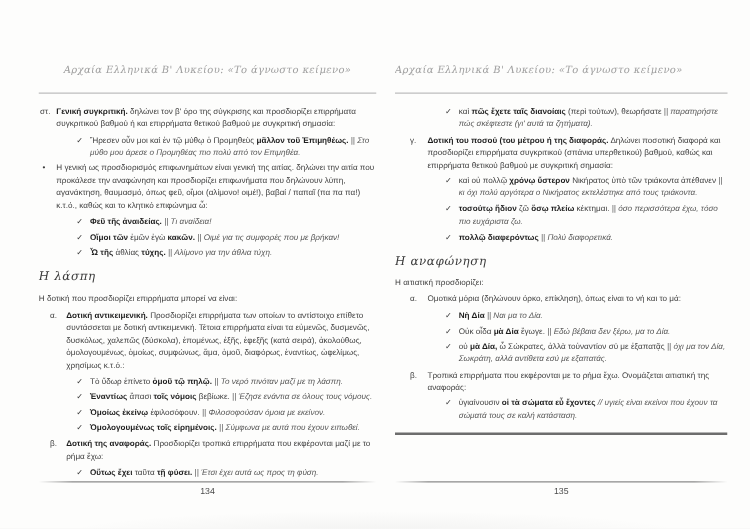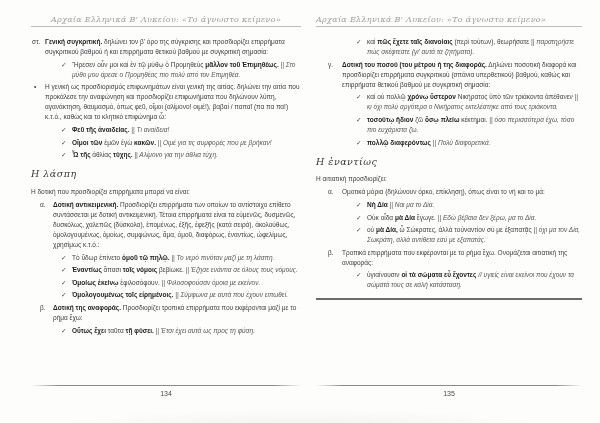--- a/index.html
+++ b/index.html
@@ -4,21 +4,21 @@
 <style>
   html,body { margin:0; padding:0; background:#f4f4f2; }
   .spread {
     position:relative; width:600px; height:423px; background:#fdfdfc;
     font-family:"Liberation Sans", sans-serif; overflow:hidden;
   }
   .page { position:absolute; top:14px; height:400px; }
   .page-left  { left:31px;  width:270px; }
   .page-right { left:316px; width:266px; }
 
-  .page-header { border-bottom:1px solid #bdbdbd; padding-bottom:0; margin-bottom:10px; }
+  .page-header { border-bottom:1px solid #bdbdbd; padding-bottom:12px; margin-bottom:10px;margin-top:36px; }
   .header-title {
     font-family:"DejaVu Serif", serif; font-style:italic;
     font-size:8px; line-height:12px; color:#9e9e9e; letter-spacing:0.3px;
     white-space:nowrap; overflow:hidden;
   }
   .page-left  .header-title { text-align:center; }
   .page-right .header-title { text-align:left; }
 
   .content { font-size:6.5px; line-height:1.55; color:#3d3d3d; height:331px; overflow:hidden; }
 
@@ -147,21 +147,21 @@
           <div class="txt"><span class="n">καὶ οὐ πολλῷ </span><span class="b">χρόνῳ ὕστερον </span><span class="n">Νικήρατος ὑπὸ τῶν τριάκοντα ἀπέθανεν</span><span class="i"> || κι όχι πολύ αργότερα ο Νικήρατος εκτελέστηκε από τους τριάκοντα.</span></div>
         </div>
         <div class="block check">
           <span class="marker">✓</span>
           <div class="txt"><span class="b">τοσούτῳ ἥδιον </span><span class="n">ζῶ </span><span class="b">ὅσῳ πλείω </span><span class="n">κέκτημαι.</span><span class="i"> || όσο περισσότερα έχω, τόσο πιο ευχάριστα ζω.</span></div>
         </div>
         <div class="block check">
           <span class="marker">✓</span>
           <div class="txt"><span class="b">πολλῷ διαφερόντως </span><span class="i">|| Πολύ διαφορετικά.</span></div>
         </div>
-        <div class="block heading">Η ἐναντίως</div>
+        <div class="block heading">Η αναφώνηση</div>
         <div class="block para">
           <div class="txt"><span class="n">Η αιτιατική προσδιορίζει:</span></div>
         </div>
         <div class="block item">
           <span class="label">α.</span>
           <div class="txt"><span class="n">Ομοτικά μόρια (δηλώνουν όρκο, επίκληση), όπως είναι το νή και το μά:</span></div>
         </div>
         <div class="block check">
           <span class="marker">✓</span>
           <div class="txt"><span class="b">Νὴ Δία </span><span class="i">|| Ναι μα το Δία.</span></div>

